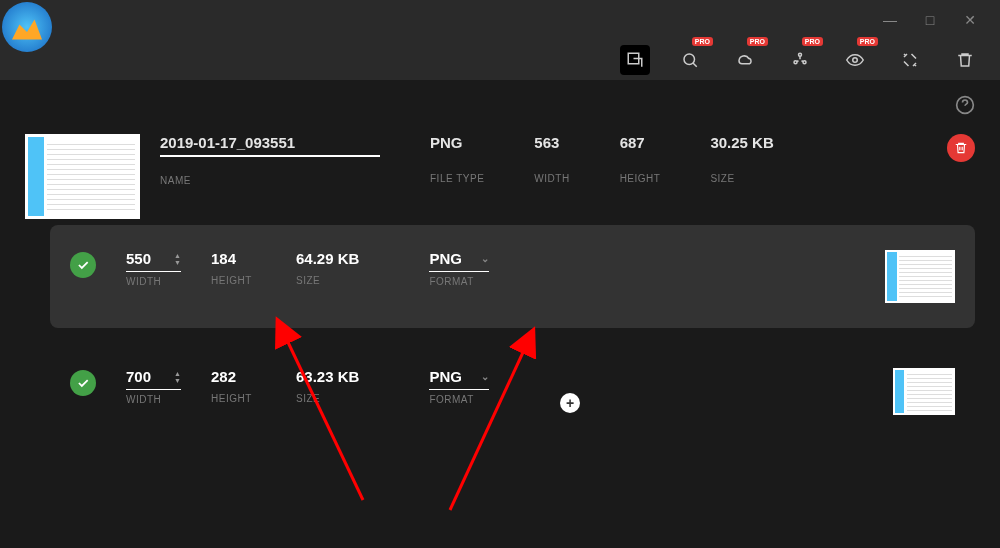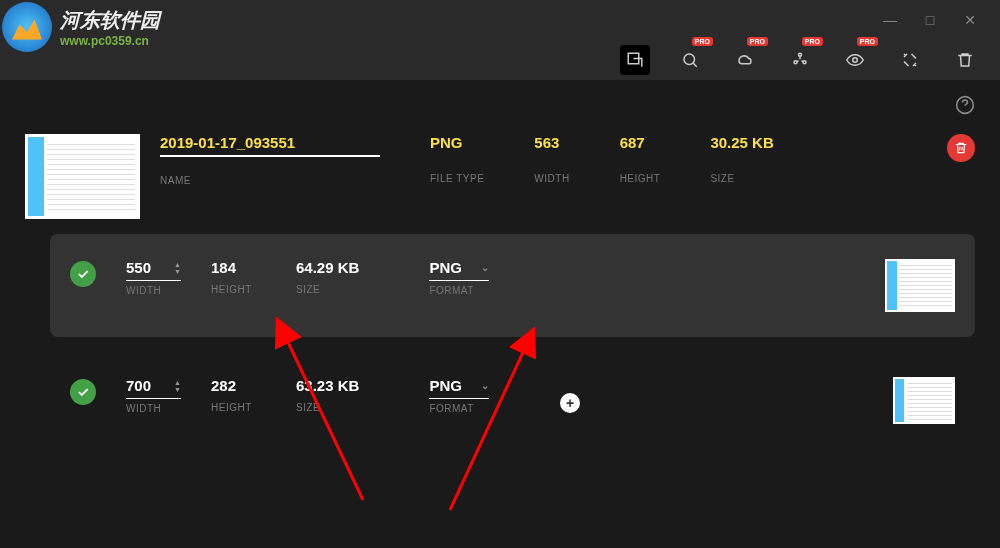--- a/index.html
+++ b/index.html
@@ -24,28 +24,28 @@
     .help-btn { color: #888; cursor: pointer; }
     
     .content { padding: 10px 25px; }
     .file-header { display: flex; gap: 20px; align-items: flex-start; }
     .thumbnail { width: 115px; height: 85px; background: #fff; flex-shrink: 0; position: relative; overflow: hidden; }
     .thumb-inner { position: absolute; inset: 3px; background: linear-gradient(to right, #4fc3f7 0%, #4fc3f7 15%, #fff 15%); }
     .thumb-lines { position: absolute; top: 10px; left: 22px; right: 5px; bottom: 5px; background: repeating-linear-gradient(to bottom, #ddd 0, #ddd 1px, #fff 1px, #fff 5px); }
     
     .meta-row { display: flex; gap: 50px; flex: 1; }
     .meta-item { display: flex; flex-direction: column; }
-    .meta-value { font-size: 15px; font-weight: 600; color: #fde047; padding-bottom: 4px; }
+    .meta-value { font-size: 15px; font-weight: 600; color: #e5e5e5; padding-bottom: 4px; }
     .meta-label { font-size: 10px; color: #777; letter-spacing: 0.5px; margin-top: 18px; }
     .name-item { min-width: 220px; }
     .name-item .meta-value { border-bottom: 2px solid #fff; }
     
     .delete-btn { width: 28px; height: 28px; background: #e53935; border-radius: 50%; display: flex; align-items: center; justify-content: center; color: #fff; cursor: pointer; margin-left: auto; }
     
-    .variant-card { margin: 15px 0 15px 25px; padding: 25px 20px; border-radius: 8px; display: flex; align-items: flex-start; gap: 30px; }
+    .variant-card { margin: 6px 0 15px 25px; padding: 25px 20px; border-radius: 8px; display: flex; align-items: flex-start; gap: 30px; }
     .variant-card.highlighted { background: #333; }
     .check-badge { width: 26px; height: 26px; background: #43a047; border-radius: 50%; display: flex; align-items: center; justify-content: center; color: #fff; flex-shrink: 0; margin-top: 2px; }
     
     .variant-field { display: flex; flex-direction: column; }
     .variant-value { font-size: 15px; font-weight: 600; color: #fff; padding-bottom: 4px; border-bottom: 1.5px solid #fff; min-width: 55px; display: flex; align-items: center; justify-content: space-between; }
     .variant-value.no-border { border-bottom: none; }
     .variant-label { font-size: 10px; color: #777; letter-spacing: 0.5px; margin-top: 4px; }
     .stepper-arrows { display: flex; flex-direction: column; font-size: 7px; color: #999; gap: 0; margin-left: 10px; }
     .format-value { min-width: 60px; }
     .chevron-down { color: #888; font-size: 10px; margin-left: 15px; }
@@ -59,24 +59,20 @@
     
     
     .arrow { position: absolute; pointer-events: none; }
     .arrow svg { overflow: visible; }
   </style>
 </head>
 <body>
 
 <div class="watermark">
   <div class="watermark-logo"></div>
-  <div class="watermark-text">
-    <div class="watermark-title">河东软件园</div>
-    <div class="watermark-url">www.pc0359.cn</div>
-  </div>
 </div>
 
 <div class="titlebar">
   <div class="win-btn">—</div>
   <div class="win-btn">□</div>
   <div class="win-btn">✕</div>
 </div>
 
 <div class="toolbar">
   <div class="tool-btn active">

